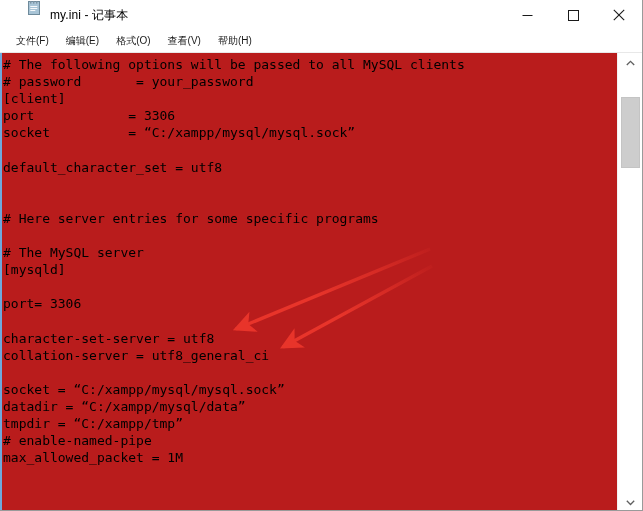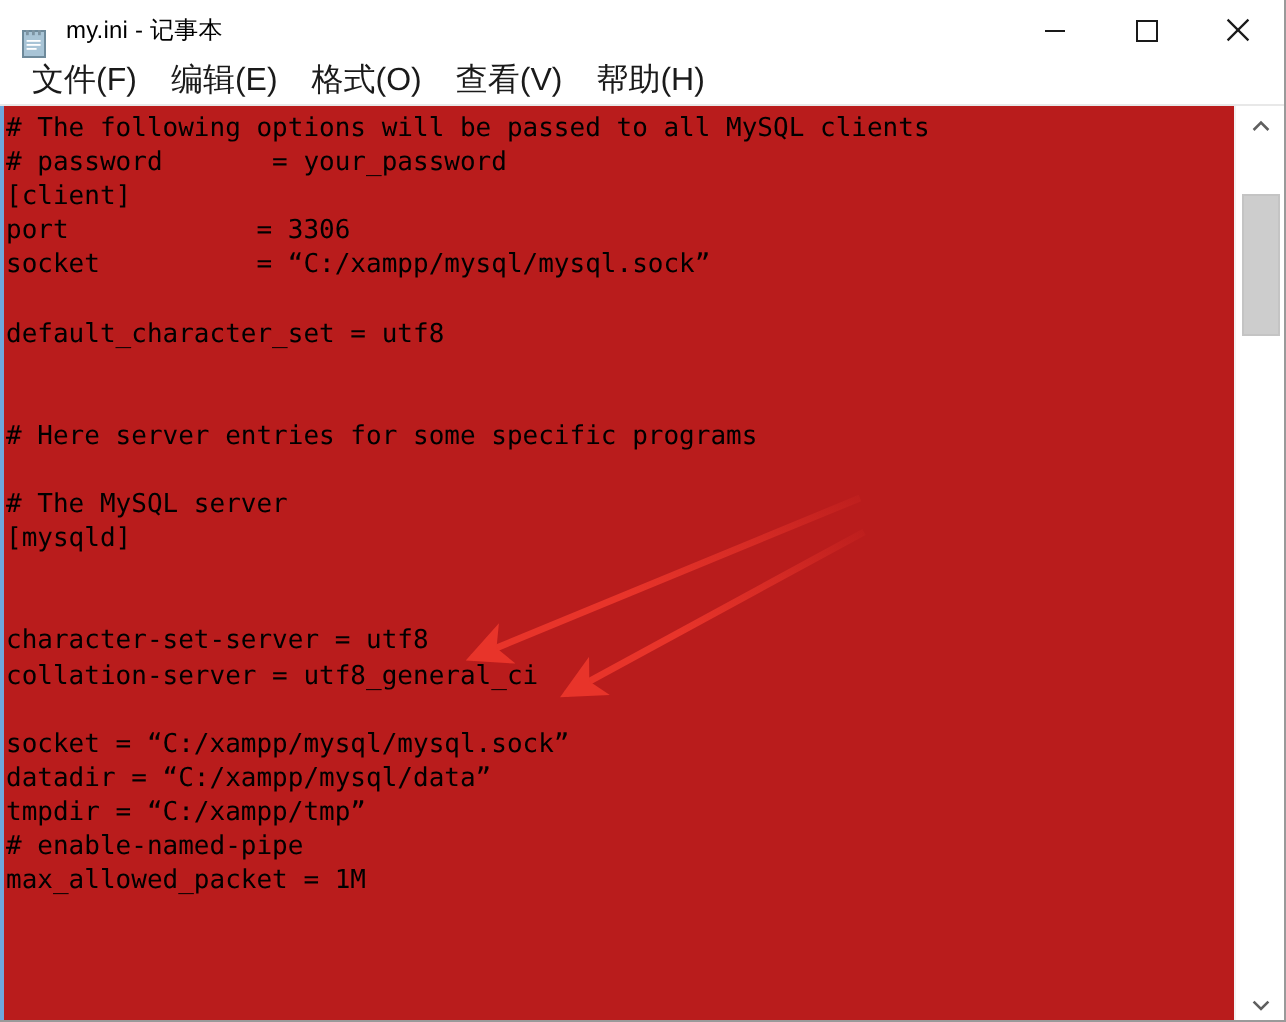--- a/index.html
+++ b/index.html
@@ -30,22 +30,22 @@
   #titlebar {
     position: relative;
     height: 30px;
     background: #ffffff;
     display: flex;
     align-items: center;
     border-bottom: none;
   }
   #title-left {
     display: flex;
-    align-items: flex-end;
-    padding-left: 9px;
+    align-items: flex-start;
+    padding-left: 26px;
     height: 30px;
   }
   #app-icon {
     width: 16px;
     height: 16px;
     position: relative;
     flex: 0 0 auto;
   }
   #title-text {
     font-size: 12px;
@@ -75,21 +75,21 @@
   
   #menubar {
     height: 22px;
     background: #ffffff;
     display: flex;
     align-items: center;
     padding-left: 8px;
     border-bottom: 1px solid #e8e8e8;
   }
   .menu-item {
-    font-size: 16px;
+    font-size: 10px;
     color: #1a1a1a;
     padding: 2px 9px 2px 8px;
     white-space: nowrap;
     line-height: 16px;
   }
 
   
   #editor-wrap {
     position: relative;
     height: 459px;
@@ -238,20 +238,21 @@
         <div class="code-line">socket          = “C:/xampp/mysql/mysql.sock”</div>
         <div class="code-line blank">&nbsp;</div>
         <div class="code-line">default_character_set = utf8</div>
         <div class="code-line blank">&nbsp;</div>
         <div class="code-line blank">&nbsp;</div>
         <div class="code-line"># Here server entries for some specific programs</div>
         <div class="code-line blank">&nbsp;</div>
         <div class="code-line"># The MySQL server</div>
         <div class="code-line">[mysqld]</div>
         <div class="code-line blank">&nbsp;</div>
+        <div class="code-line">port= 3306</div>
         <div class="code-line blank">&nbsp;</div>
         <div class="code-line">character-set-server = utf8</div>
         <div class="code-line">collation-server = utf8_general_ci</div>
         <div class="code-line blank">&nbsp;</div>
         <div class="code-line">socket = “C:/xampp/mysql/mysql.sock”</div>
         <div class="code-line">datadir = “C:/xampp/mysql/data”</div>
         <div class="code-line">tmpdir = “C:/xampp/tmp”</div>
         <div class="code-line"># enable-named-pipe</div>
         <div class="code-line">max_allowed_packet = 1M</div>
       </div>

